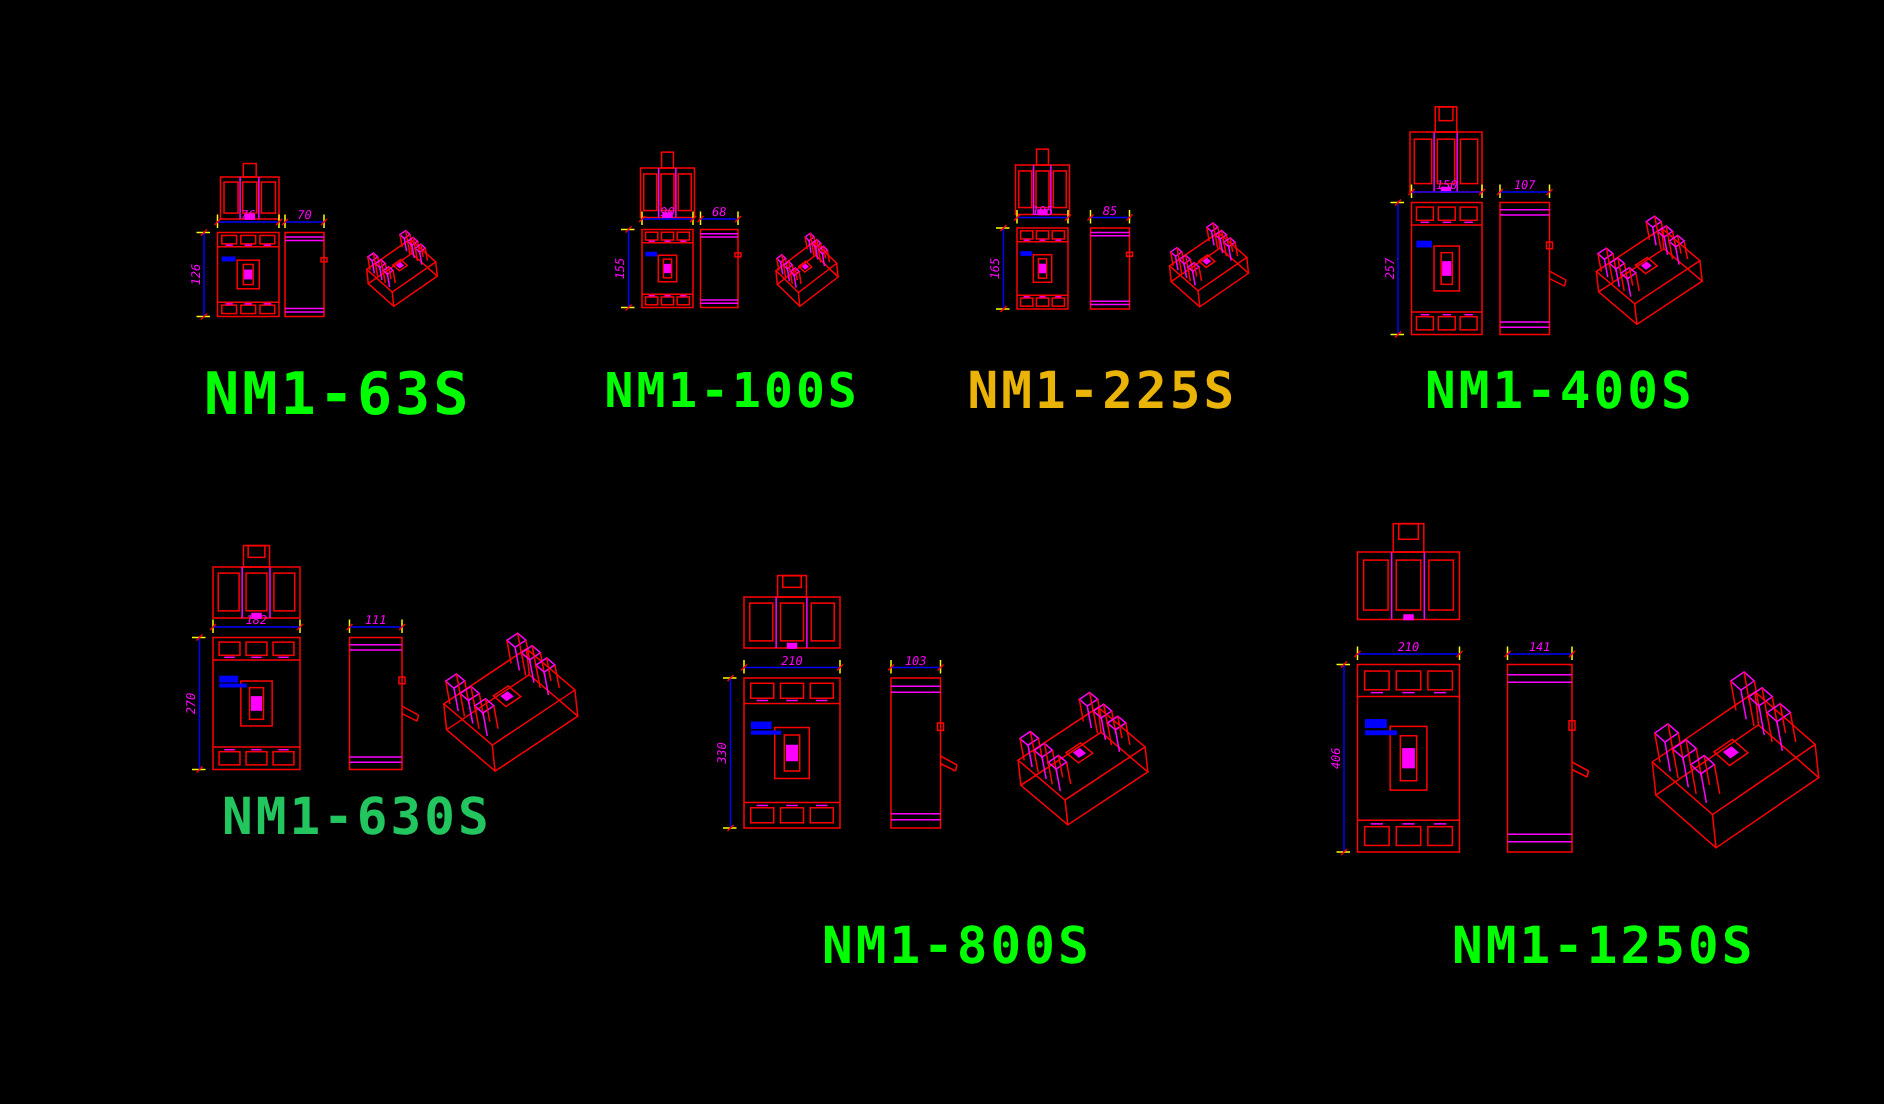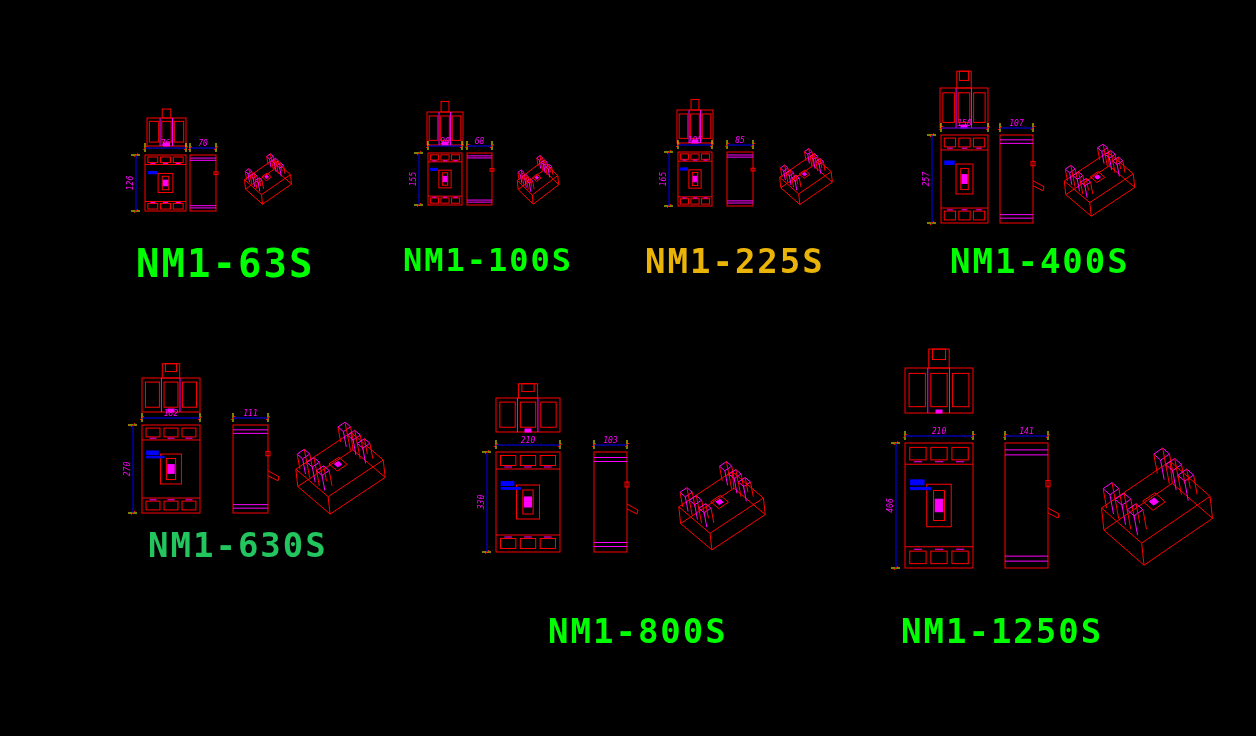--- a/index.html
+++ b/index.html
@@ -733,15 +733,15 @@
         </g>
       </g>
     </svg>
   <div id="labels">
       <span class="model-label" style="left: 136px; top: 244px; font-size: 39px; color: rgb(0, 255, 0);">NM1-63S</span>
       <span class="model-label" style="left: 403px; top: 244px; font-size: 32px; color: rgb(0, 255, 0);">NM1-100S</span>
       <span class="model-label" style="left: 645px; top: 244px; font-size: 34px; color: #eab308;">NM1-225S</span>
       <span class="model-label" style="left: 930px; top: 244px; font-size: 34px; color: rgb(0, 255, 0); margin-left: 20px;">NM1-400S</span>
       <span class="model-label" style="left: 148px; top: 528px; font-size: 34px; color: #22c55e;">NM1-630S</span>
       <span class="model-label" style="left: 548px; top: 614px; font-size: 34px; color: rgb(0, 255, 0);">NM1-800S</span>
-      <span class="model-label" style="left: 901px; top: 614px; font-size: 34px; color: rgb(0, 255, 0);">NM1-1250S</span>
+      <span class="model-label" style="left: 968px; top: 614px; font-size: 34px; color: rgb(0, 255, 0);">NM1-1250S</span>
     </div>
 </div>
 
 </body></html>

